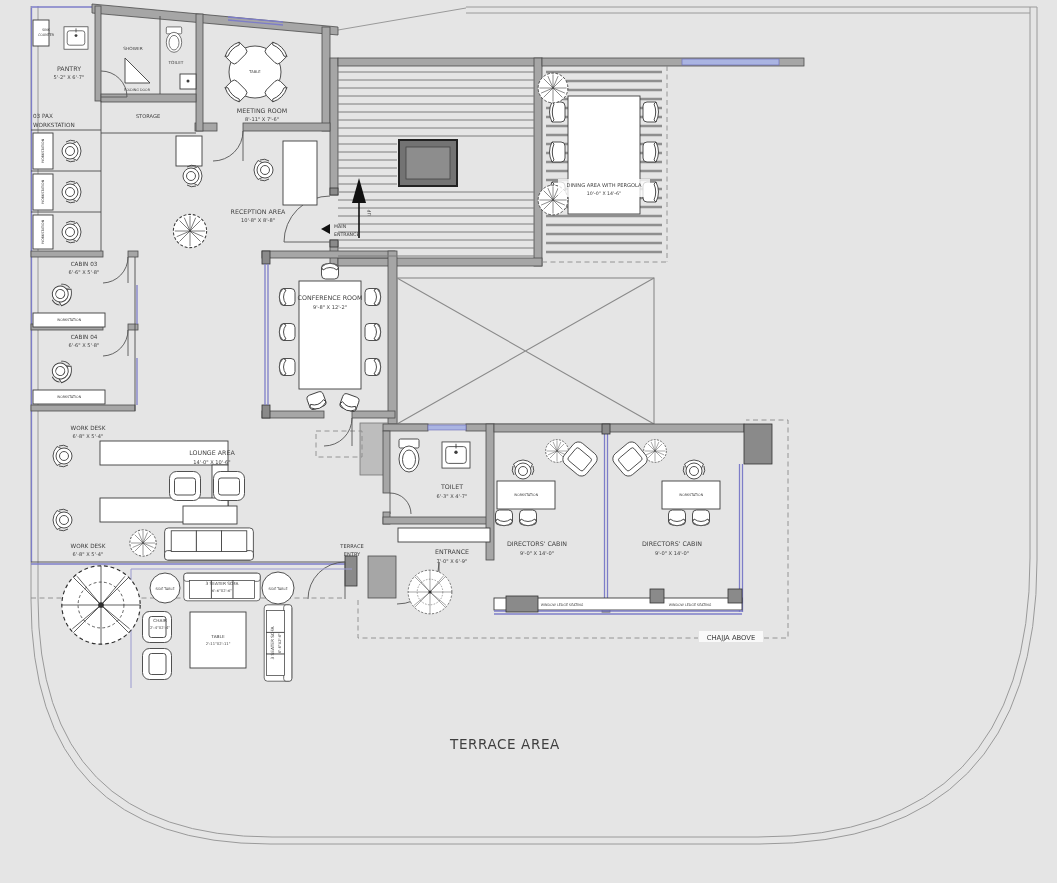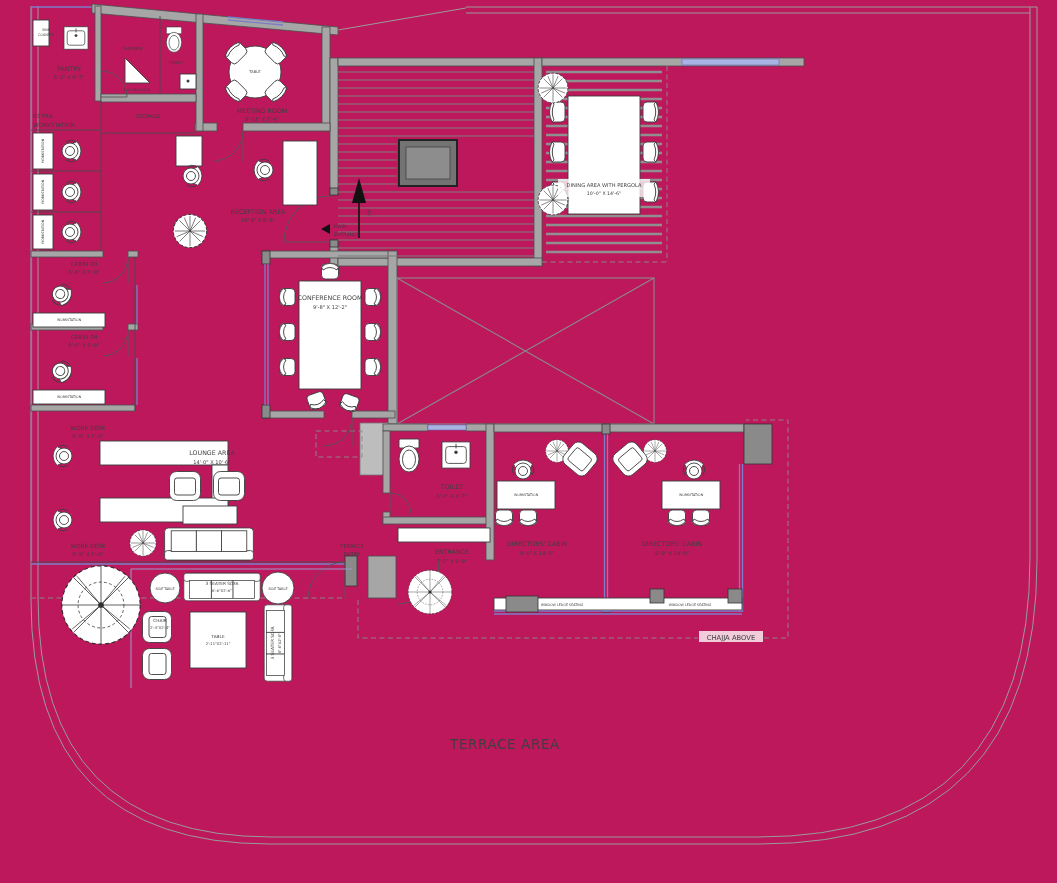--- a/index.html
+++ b/index.html
@@ -1,16 +1,16 @@
 <!DOCTYPE html>
 <html><head>
 <meta charset="utf-8">
 <style>
   html,body{margin:0;padding:0;background:#fff;}
-  .plan-wrap{position:relative;width:1057px;height:883px;background:#be185d;overflow:hidden;}
+  .plan-wrap{position:relative;width:1057px;height:883px;background:#e5e5e5;overflow:hidden;}
   svg{display:block;}
   text{font-family:"DejaVu Sans",sans-serif;fill:#3f3f3f;}
   .mid{text-anchor:middle;}
   .t3{font-size:3.3px;}
   .t35{font-size:3.7px;}
   .t4{font-size:4.3px;}
   .t45{font-size:4.7px;}
   .t5{font-size:5.1px;}
   .t55{font-size:5.7px;}
   .t6{font-size:6.3px;}

